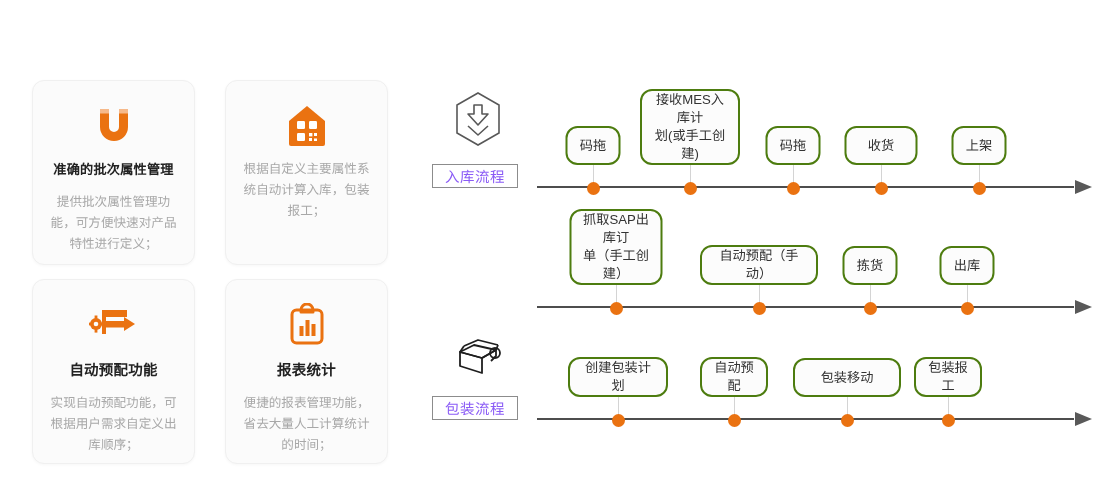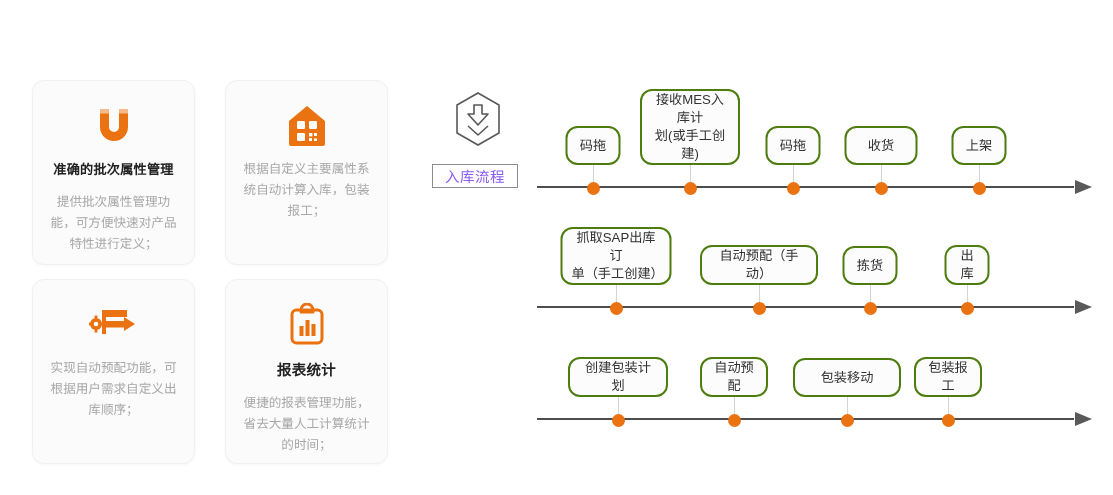--- a/index.html
+++ b/index.html
@@ -221,20 +221,21 @@
         </g>
         <circle cx="7" cy="18" r="2.3" fill="#fbfbfb"></circle>
         <g fill="#ea7211">
           <rect x="5.6" y="9.5" width="2.8" height="3.6"></rect>
           <rect x="5.6" y="23" width="2.8" height="3.6"></rect>
           <rect x="-1.4" y="16.6" width="3.6" height="2.8"></rect>
           <rect x="11.8" y="16.6" width="3.6" height="2.8"></rect>
         </g>
       </svg>
     </div>
+    <div class="card-title">自动预配功能</div>
     <div class="card-desc">实现自动预配功能，可根据用户需求自定义出库顺序；</div>
   </div>
 
   <div class="card">
     <div class="card-icon">
       <svg width="38" height="44" viewBox="0 0 38 44" aria-hidden="true">
         <rect x="4" y="7" width="30" height="33" rx="4.5" fill="none" stroke="#ea7211" stroke-width="3"></rect>
         <path d="M13 9 v-2 a6 6 0 0 1 12 0 v2 Z" fill="none" stroke="#ea7211" stroke-width="3" stroke-linejoin="round"></path>
         <rect x="11.5" y="23" width="4" height="10" fill="#ea7211"></rect>
         <rect x="17.5" y="17" width="4" height="16" fill="#ea7211"></rect>
@@ -291,44 +292,58 @@
       </div>
     </div>
   </div>
 
   <div class="flow-row r1">
     <div class="timeline">
       <div class="timeline-line"></div>
       <div class="timeline-arrow"></div>
 
       <div class="node" style="left:79px">
-        <div class="node-box two-line" style="width:111px">抓取SAP出库订
+        <div class="node-box two-line" style="width:93px">抓取SAP出库订
 单（手工创建）</div>
         <div class="node-stem"></div>
         <div class="node-dot"></div>
       </div>
       <div class="node" style="left:222px">
         <div class="node-box" style="width:118px">自动预配（手动）</div>
         <div class="node-stem"></div>
         <div class="node-dot"></div>
       </div>
       <div class="node" style="left:333px">
         <div class="node-box" style="width:55px">拣货</div>
         <div class="node-stem"></div>
         <div class="node-dot"></div>
       </div>
       <div class="node" style="left:430px">
-        <div class="node-box" style="width:45px">出库</div>
+        <div class="node-box" style="width:55px">出库</div>
         <div class="node-stem"></div>
         <div class="node-dot"></div>
       </div>
     </div>
   </div>
 
   <div class="flow-row r2">
+    <div class="flow-badge">
+      <div class="badge-icon">
+        <svg width="56" height="58" viewBox="0 0 56 58" aria-hidden="true" style="margin-top:6px">
+          <path d="M10 24 L24 17 L46 22 L32 30 Z" fill="none" stroke="#1f1f1f" stroke-width="1.8" stroke-linejoin="round"></path>
+          <path d="M10 24 V38 L32 45 V30 Z" fill="none" stroke="#1f1f1f" stroke-width="1.8" stroke-linejoin="round"></path>
+          <path d="M32 30 L46 22 V28 L41 33" fill="none" stroke="#1f1f1f" stroke-width="1.8" stroke-linejoin="round"></path>
+          <path d="M14 18 L28 12 L48 17" fill="none" stroke="#1f1f1f" stroke-width="1.8" stroke-linejoin="round"></path>
+          <path d="M14 18 L10 24" fill="none" stroke="#1f1f1f" stroke-width="1.8"></path>
+          <path d="M48 17 L46 22" fill="none" stroke="#1f1f1f" stroke-width="1.8"></path>
+          <circle cx="45" cy="25" r="5" fill="none" stroke="#1f1f1f" stroke-width="1.8"></circle>
+        </svg>
+      </div>
+      <div class="badge-label">包装流程</div>
+    </div>
     <div class="timeline">
       <div class="timeline-line"></div>
       <div class="timeline-arrow"></div>
 
       <div class="node" style="left:81px">
         <div class="node-box" style="width:100px">创建包装计划</div>
         <div class="node-stem"></div>
         <div class="node-dot"></div>
       </div>
       <div class="node" style="left:197px">

